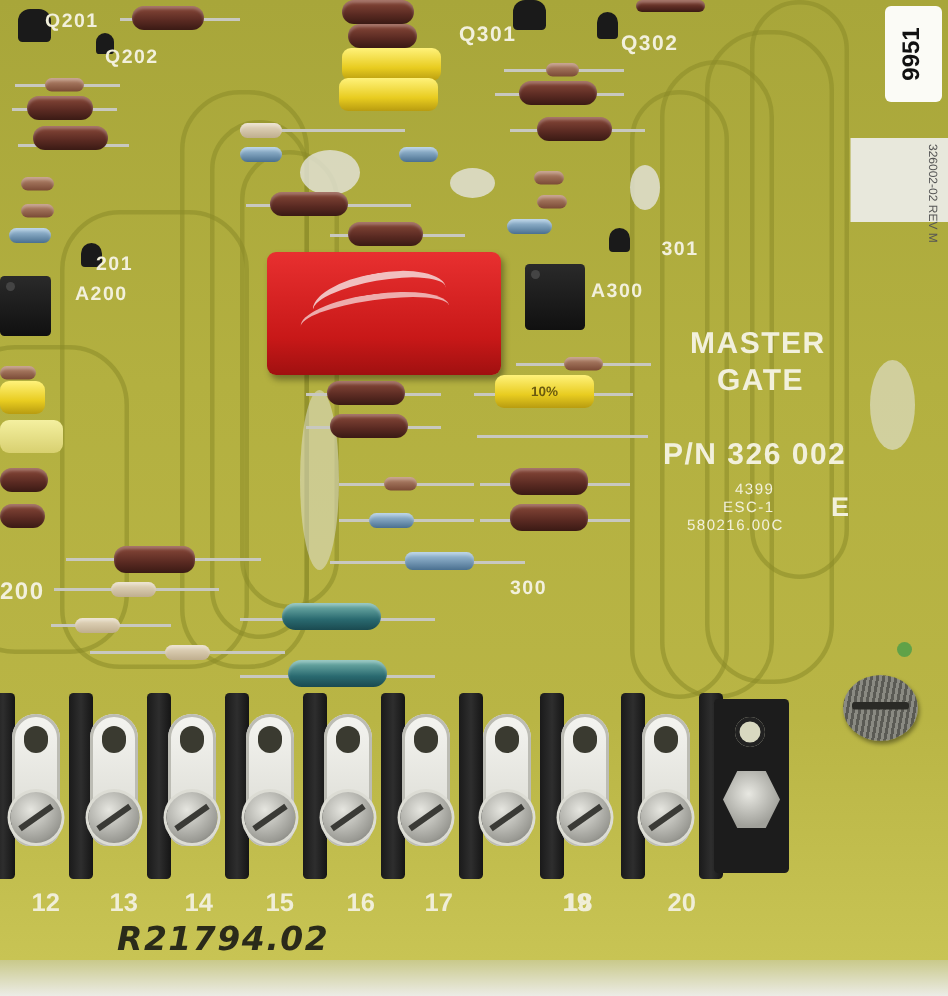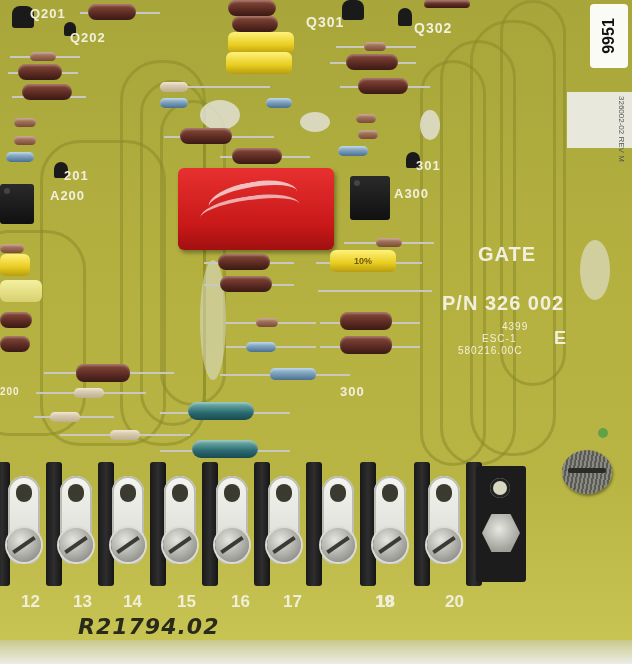--- a/index.html
+++ b/index.html
@@ -85,21 +85,21 @@
   <div class="transistor" style="left:54px;top:162px;width:14px;height:16px;"></div>
   <div class="silk" style="left:64px;top:168px;font-size:13px;">201</div>
   <div class="ic" style="left:0px;top:184px;width:34px;height:40px;"></div>
   <div class="silk" style="left:50px;top:188px;font-size:13px;">A200</div>
 
   <div class="resistor small" style="left:0px;top:244px;width:24px;"></div>
   <div class="cap-yellow" style="left:0px;top:254px;width:30px;"></div>
   <div class="cap-yellow" style="left:0px;top:280px;width:42px;background:linear-gradient(180deg,#f4f0a0,#d8d070);"></div>
   <div class="resistor" style="left:0px;top:312px;width:32px;"></div>
   <div class="resistor" style="left:0px;top:336px;width:30px;"></div>
-  <div class="silk" style="left:0px;top:386px;font-size:10px;">200</div>
+  <div class="silk" style="left:0px;top:386px;font-size:16px;">200</div>
   <div class="lead" style="left:44px;top:372px;width:130px;"></div>
   <div class="resistor" style="left:76px;top:364px;width:54px;height:18px;"></div>
   <div class="lead" style="left:36px;top:392px;width:110px;"></div>
   <div class="resistor beige" style="left:74px;top:388px;width:30px;"></div>
   <div class="lead" style="left:34px;top:416px;width:80px;"></div>
   <div class="resistor beige" style="left:50px;top:412px;width:30px;"></div>
   <div class="lead" style="left:60px;top:434px;width:130px;"></div>
   <div class="resistor beige" style="left:110px;top:430px;width:30px;"></div>
 
   <div class="resistor" style="left:228px;top:0px;width:48px;"></div>
@@ -123,21 +123,21 @@
   <div class="lead" style="left:336px;top:46px;width:80px;"></div>
   <div class="resistor small" style="left:364px;top:42px;width:22px;"></div>
   <div class="lead" style="left:330px;top:62px;width:86px;"></div>
   <div class="resistor" style="left:346px;top:54px;width:52px;"></div>
   <div class="lead" style="left:340px;top:86px;width:90px;"></div>
   <div class="resistor" style="left:358px;top:78px;width:50px;"></div>
   <div class="resistor small" style="left:356px;top:114px;width:20px;"></div>
   <div class="resistor small" style="left:358px;top:130px;width:20px;"></div>
   <div class="resistor blue" style="left:338px;top:146px;width:30px;"></div>
   <div class="transistor" style="left:406px;top:152px;width:14px;height:16px;"></div>
-  <div class="silk" style="left:416px;top:158px;font-size:13px;">301</div>
+  <div class="silk" style="left:441px;top:158px;font-size:13px;">301</div>
   <div class="ic" style="left:350px;top:176px;width:40px;height:44px;"></div>
   <div class="silk" style="left:394px;top:186px;font-size:13px;">A300</div>
 
   <div class="relay">
     <div class="swoosh"></div>
     <div class="swoosh2"></div>
   </div>
 
   <div class="lead" style="left:204px;top:262px;width:90px;"></div>
   <div class="resistor" style="left:218px;top:254px;width:52px;"></div>
@@ -164,23 +164,24 @@
   <div class="lead" style="left:160px;top:450px;width:130px;"></div>
   <div class="resistor teal" style="left:192px;top:440px;width:66px;"></div>
 
   <div class="label-9951">
     <span>9951</span>
   </div>
   <div class="label-side">
     <span style="top:4px;">326002-02 REV M</span>
   </div>
 
+  <div class="silk" style="left:460px;top:218px;font-size:20px;">MASTER</div>
   <div class="silk" style="left:478px;top:243px;font-size:20px;">GATE</div>
   <div class="silk" style="left:442px;top:292px;font-size:20px;">P/N 326 002</div>
-  <div class="silk" style="left:502px;top:321px;font-size:10px;font-weight:normal;">4399</div>
+  <div class="silk" style="left:490px;top:321px;font-size:10px;font-weight:normal;">4399</div>
   <div class="silk" style="left:482px;top:333px;font-size:10px;font-weight:normal;">ESC-1</div>
   <div class="silk" style="left:458px;top:345px;font-size:10px;font-weight:normal;">580216.00C</div>
   <div class="silk" style="left:554px;top:328px;font-size:18px;">E</div>
 
   <div class="green-dot"></div>
   <div class="big-screw">
       <div class="slot"></div>
     </div>
 
   <div id="terminal-strip">

